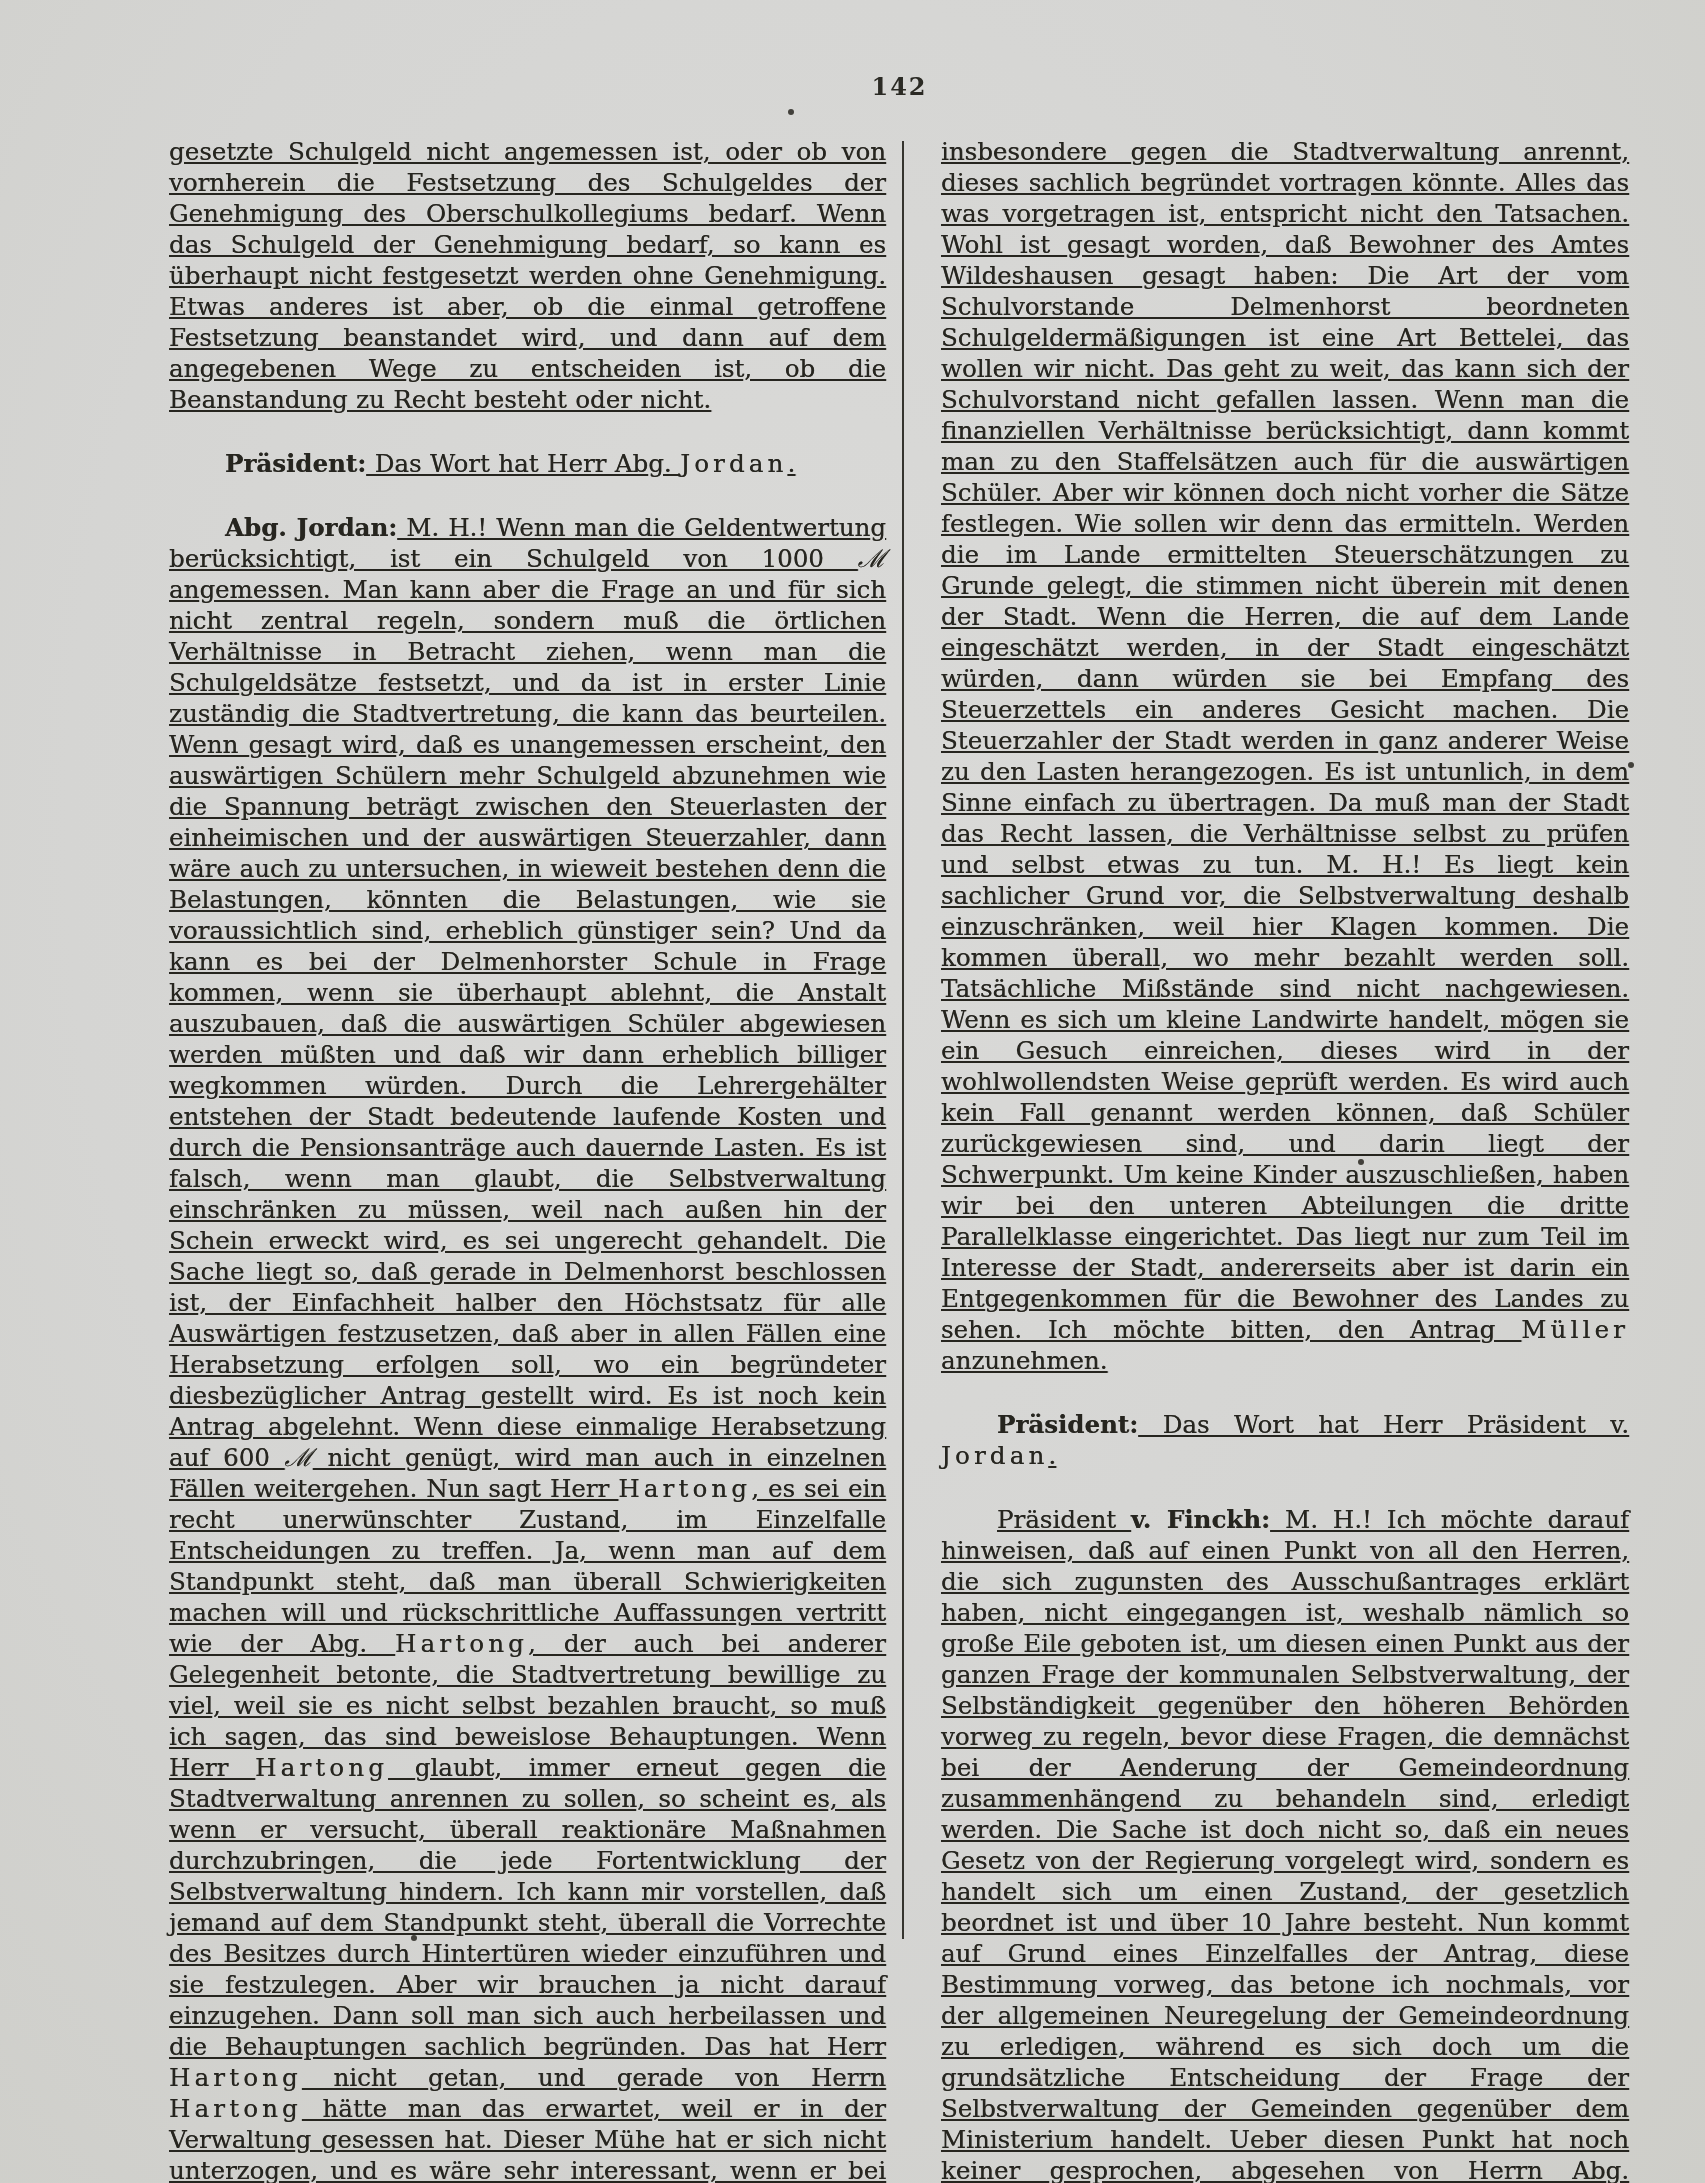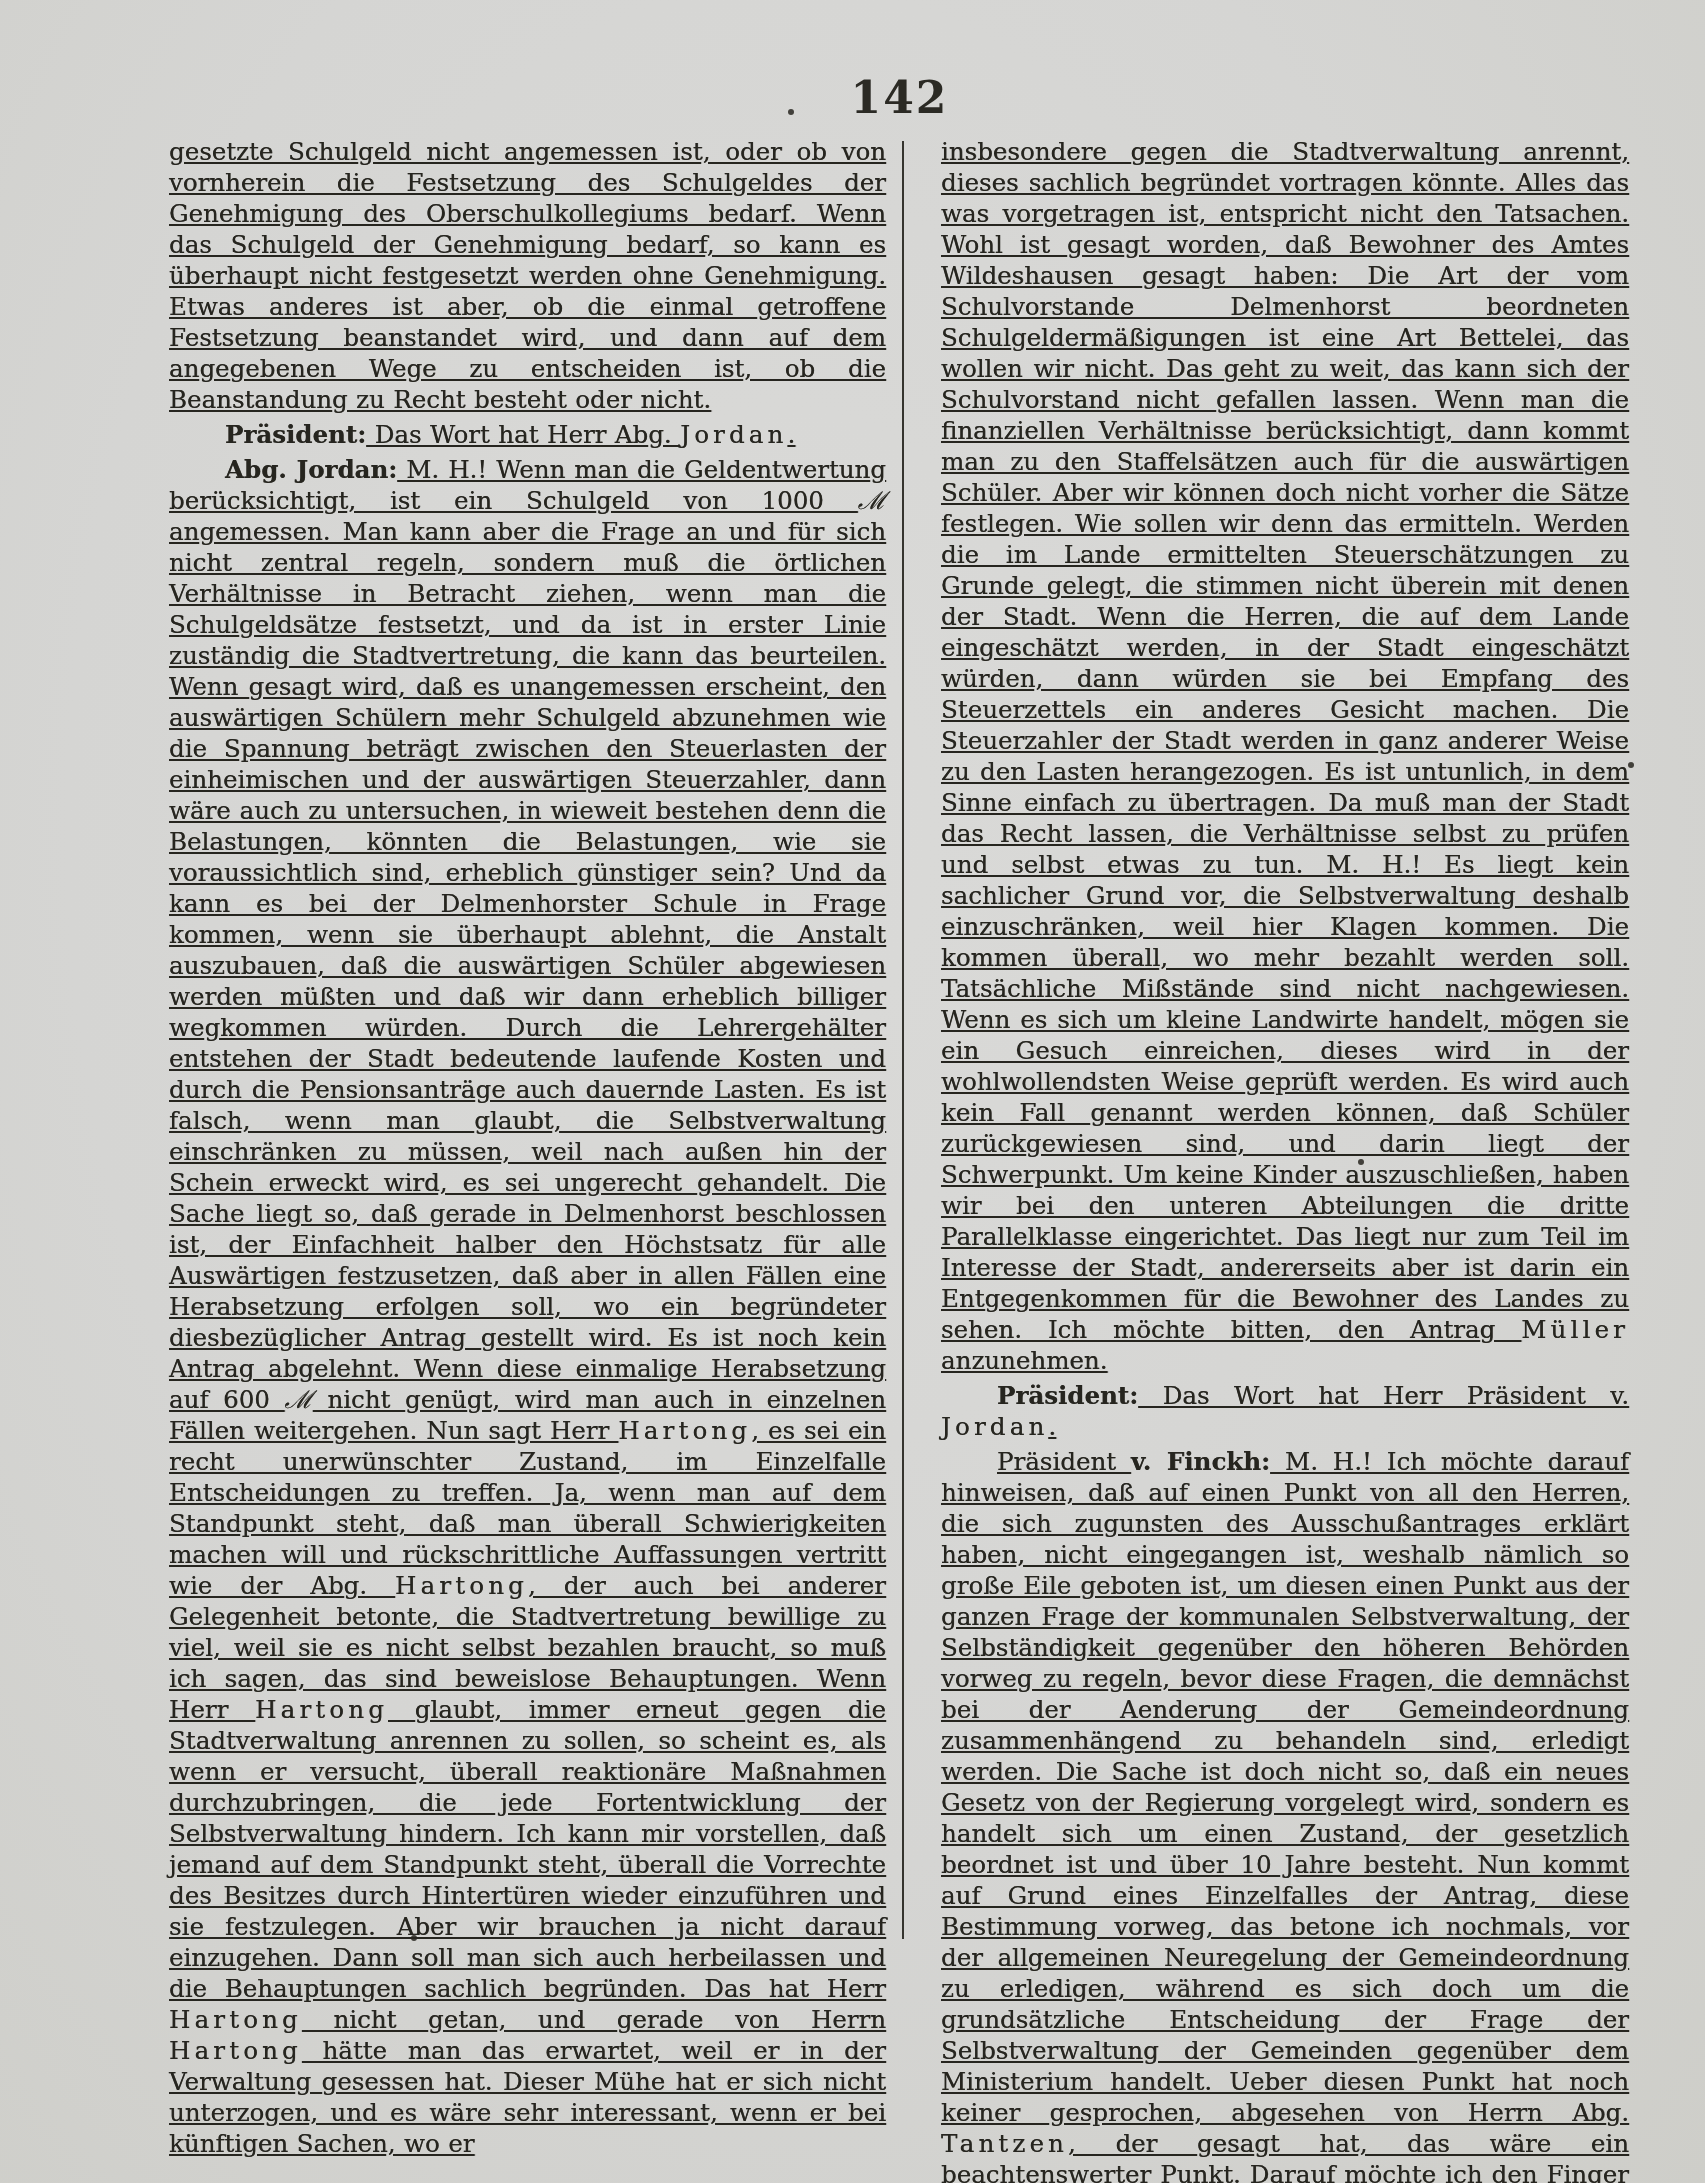--- a/index.html
+++ b/index.html
@@ -17,21 +17,21 @@
     background: radial-gradient(ellipse at 46% 38%, #dadad8 0%, #d5d5d3 55%, #cecec9 100%);
     color: #26251f;
     overflow: hidden;
   }
   .page-number {
     position: absolute;
     top: 72px;
     left: 169px;
     width: 1461px;
     text-align: center;
-    font-size: 44px;
+    font-size: 24px;
     font-weight: 700;
     letter-spacing: 2px;
     color: #2b2a24;
   }
   .column {
     position: absolute;
     top: 136px;
     text-align: justify;
     font-size: 24.5px;
     line-height: 31px;
@@ -43,21 +43,21 @@
   .divider {
     position: absolute;
     left: 902px;
     top: 141px;
     width: 2px;
     height: 1798px;
     background: #35342e;
   }
   p.para { margin: 0; }
   p.para.indent { text-indent: 56px; }
-  p.para.spaced { margin-top: 4px; }
+  p.para.spaced { margin-top: 33px; }
   .seg       { font-weight: 400; text-decoration: underline; }
   .seg-bold  { font-weight: 700; }
   .seg-sperr { letter-spacing: 0.17em; }
   .seg-mark  { font-style: italic; }
   .speck {
     position: absolute;
     width: 6px;
     height: 6px;
     border-radius: 50%;
     background: rgba(40,38,32,0.85);

